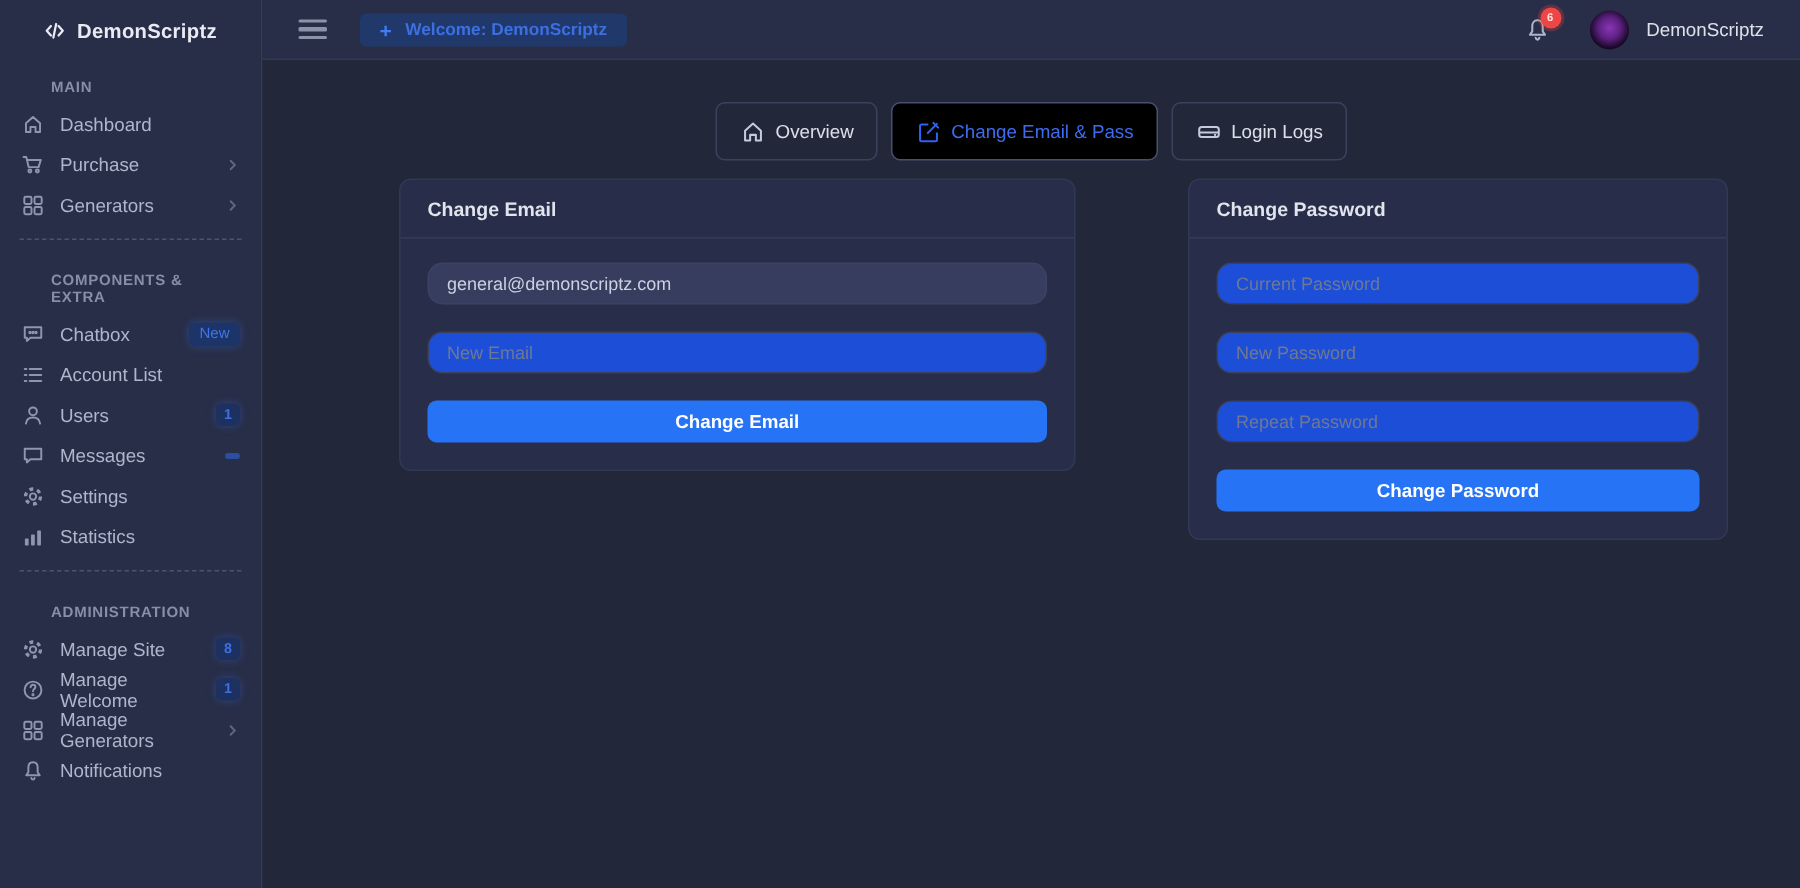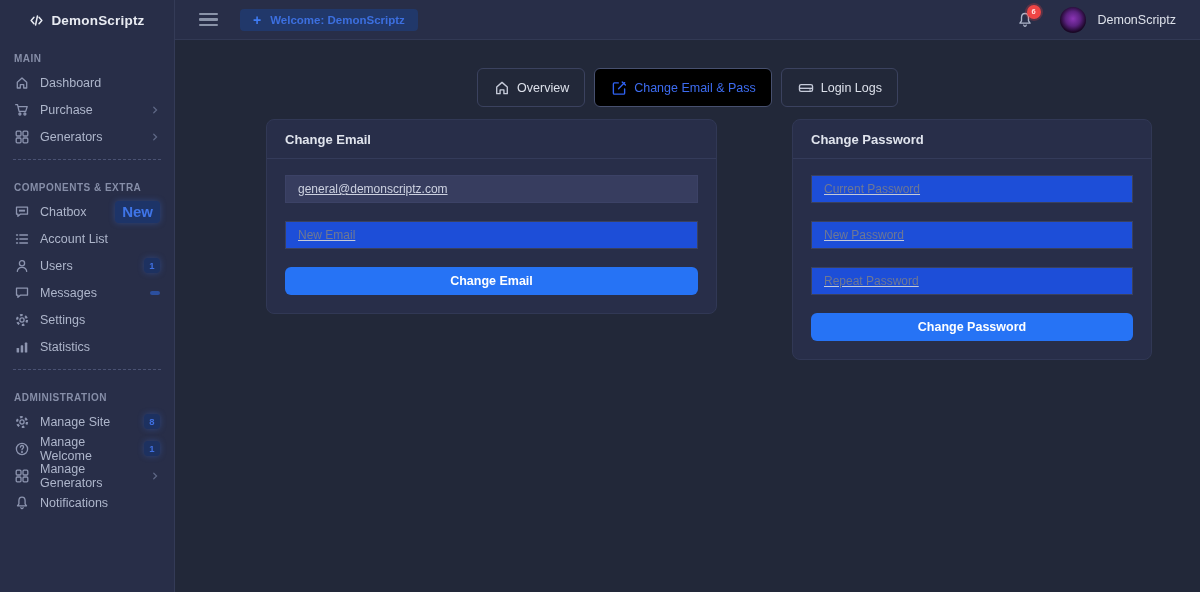--- a/index.html
+++ b/index.html
@@ -17,32 +17,32 @@
     position:absolute; left:0; top:0; width:175px; height:592px;
     background:#282e48; border-right:1px solid #343b57;
   }
   .logo {
     height:40px; display:flex; align-items:center; justify-content:center; gap:7px;
     color:#e8ebf2;
   }
   .logo-text { font-size:13.5px; font-weight:700; letter-spacing:0.2px; }
   .section-header {
     padding:13px 14px 5px 14px; font-size:10px; font-weight:700;
-    color:#868ea8; letter-spacing:0.5px; text-transform:uppercase;
+    color:#868ea8; letter-spacing:0.5px; text-transform:uppercase;margin-left:20px;
   }
   .nav-item {
     display:flex; align-items:center; gap:10px;
     padding:6px 14px; height:27px; cursor:pointer;
     color:#aeb6cb; font-size:12.5px;
   }
   .nav-ic { width:16px; height:16px; color:#8d95b0; flex:0 0 16px; }
   .nav-chevron { margin-left:auto; color:#5e6785; width:10px; height:10px; }
   .badge-new {
     margin-left:auto; background:#1d3468; color:#3f75e8;
-    font-size:15px; font-weight:700; padding:2.5px 7px; border-radius:4px;
+    font-size:10px; font-weight:400; padding:2.5px 7px; border-radius:4px;
     box-shadow:0 0 6px rgba(63,117,232,.35);
   }
   .badge-num {
     margin-left:auto; background:#1d3160; color:#3f6fe0;
     font-size:9.5px; font-weight:700; min-width:16px; height:15px;
     display:flex; align-items:center; justify-content:center;
     border-radius:4px; padding:0 3px;
     box-shadow:0 0 6px rgba(63,111,224,.35);
   }
   .nav-dash { margin-left:auto; width:10px; height:4px; background:#2b4f9e; border-radius:2px; }
@@ -95,22 +95,22 @@
     background:#282e49; border:1px solid #313855; border-radius:8px; overflow:hidden;margin-left:44px;
   }
   .card-email { width:451px; }
   .card-password { flex:1; }
   .card-header {
     padding:12px 18px 11px; font-size:13px; font-weight:700; color:#e0e4ed;
     border-bottom:1px solid #343b5a;
   }
   .card-body { padding:16px 18px 18px; }
   .field {
-    width:100%; height:28px; border-radius:0; font-size:12px;
-    font-family:inherit; padding:0 12px; outline:none; display:block;text-decoration:underline;
+    width:100%; height:28px; border-radius:10px; font-size:12px;
+    font-family:inherit; padding:0 12px; outline:none; display:block;
   }
   .field + .field, .field + .btn-primary, .btn-primary { margin-top:18px; }
   .field-filled { background:#373d5f; border:1px solid #3c4266; color:#ccd1e0; }
   .field-empty { background:#1d4ed8; border:1px solid #3a415e; color:#c5cad9; }
   .field::placeholder { color:#6f7893; }
   .btn-primary {
     width:100%; height:28px; background:#2673f5; border:none; border-radius:6px;
     color:#fdfeff; font-size:12.5px; font-weight:700; font-family:inherit; cursor:pointer;
   }
 </style>

